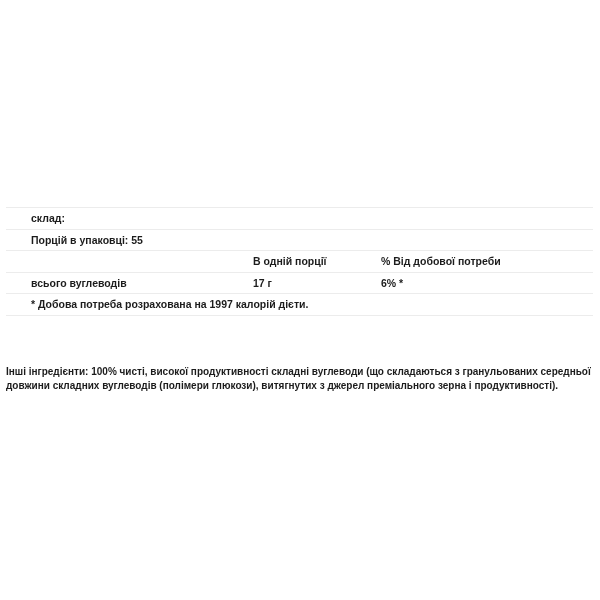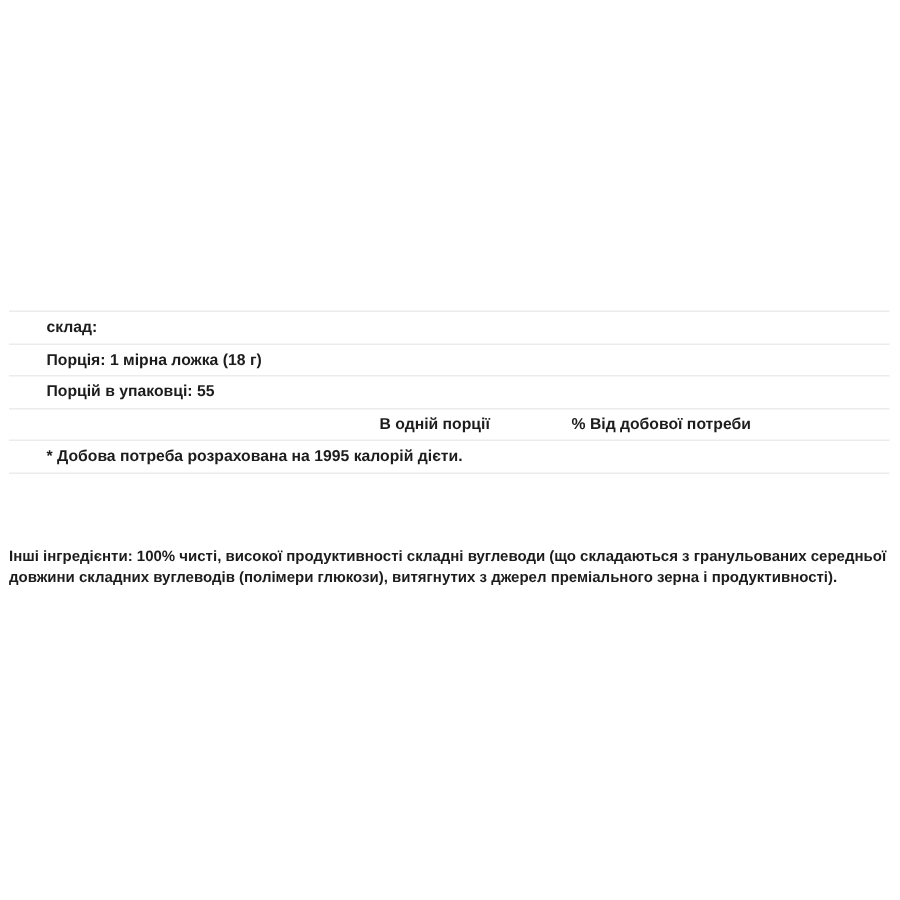--- a/index.html
+++ b/index.html
@@ -52,31 +52,33 @@
     }
   </style>
 </head>
 <body>
 
 <div class="facts">
   <div class="row">
     <span class="cell c1">склад:</span>
   </div>
   <div class="row">
-    <span class="cell c1">Порція: 1 мірна ложка (18 г)</span>
-  </div>
-  <div class="row">
     <span class="cell c1">Порцій в упаковці: 55</span>
   </div>
   <div class="row">
     <span class="cell c1"></span>
     <span class="cell c2">В одній порції</span>
     <span class="cell c3">% Від добової потреби</span>
   </div>
   <div class="row">
-    <span class="cell c1">* Добова потреба розрахована на 1995 калорій дієти.</span>
+    <span class="cell c1">всього вуглеводів</span>
+    <span class="cell c2">17 г</span>
+    <span class="cell c3">6% *</span>
+  </div>
+  <div class="row">
+    <span class="cell c1">* Добова потреба розрахована на 1997 калорій дієти.</span>
   </div>
 </div>
 
 <div class="ingredients">
   <div>Інші інгредієнти: 100% чисті, високої продуктивності складні вуглеводи (що складаються з гранульованих середньої</div>
   <div>довжини складних вуглеводів (полімери глюкози), витягнутих з джерел преміального зерна і продуктивності).</div>
 </div>
 
 </body></html>

